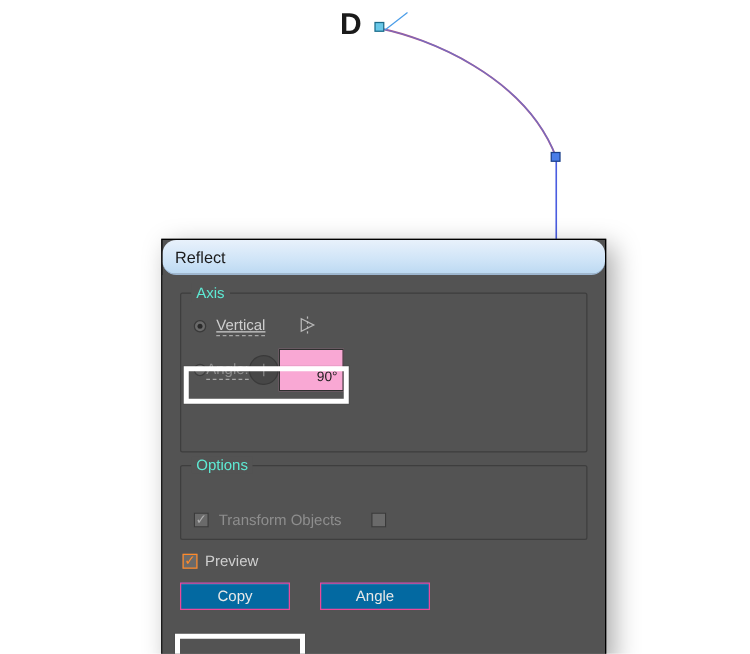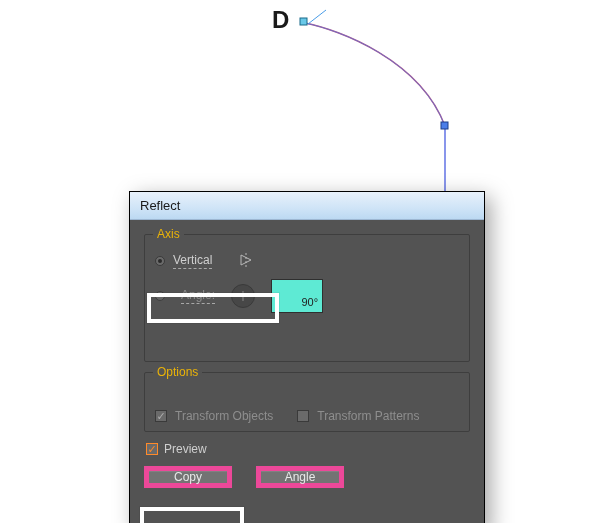--- a/index.html
+++ b/index.html
@@ -36,20 +36,21 @@
     border: 1px solid #000;
     box-shadow: 6px 6px 20px rgba(0,0,0,0.35);
   }
   .titlebar {
     background: linear-gradient(#e8f1fb, #cfe4f7 60%, #bcd9f2);
     height: 28px;
     color: #1a1a1a;
     padding: 6px 10px 0 10px;
     font-size: 13px;
     border-bottom: 1px solid #9db7d2;
+    border-radius: 11px;
   }
   .dialog-body {
     background: #535353;
     color: #cfcfcf;
     padding: 14px 14px 10px 14px;
     height: calc(100% - 28px);
     position: relative;
   }
   .group {
     border: 1px solid #3e3e3e;
@@ -58,21 +59,21 @@
     margin-bottom: 10px;
     position: relative;
   }
   .group-label {
     position: absolute;
     top: -8px;
     left: 8px;
     background: #535353;
     padding: 0 4px;
     font-size: 12px;
-    color: #eab308;
+    color: #5eead4;
   }
   .radio-row {
     display: flex;
     align-items: center;
     height: 28px;
     gap: 8px;
     color: #cfcfcf;
     position: relative;
   }
   .radio-dot {
@@ -85,34 +86,34 @@
     content: ""; width: 4px; height: 4px; border-radius: 50%; background: #2a2a2a; display:block;
   }
   .underline { border-bottom: 1px dashed #a8a8a8; padding-bottom: 1px; }
   .axis-icon {
     display: inline-block;
     color: #b9b9b9;
     font-size: 13px;
     margin-left: 2px;
   }
   .angle-row {
-    display: flex; align-items: center; gap: 16px; height: 34px;
+    display: flex; align-items: center; gap: 0; height: 34px;
     color: #9c9c9c;
   }
   .angle-dial {
     width: 24px; height: 24px; border-radius: 50%; background: #474747;
     border: 1px solid #3a3a3a; position: relative;
   }
   .angle-dial::after {
     content: ""; position: absolute; left: 50%; top: 50%;
     width: 1px; height: 10px; background: #888;
     transform-origin: top center; transform: translate(-50%,-50%) rotate(0deg);
   }
   .angle-input {
-    width: 52px; height: 18px; background: #5eead4;
+    width: 52px; height: 18px; background: #f9a8d4;
     color: #222; text-align: right; padding: 16px 4px;
     font-size: 11px; border: 1px solid #2f2f2f;
   }
   .chk-row {
     display: flex; align-items: center; height: 26px; gap: 8px;
   }
   .chk {
     width: 12px; height: 12px; border: 1px solid #3a3a3a;
     background: #6a6a6a; display: inline-flex; align-items:center; justify-content:center;
     color: #aeaeae; font-size: 11px; line-height: 1;
@@ -122,22 +123,22 @@
     border-color: #ff8a2a;
   }
   .preview-chk.checked::after { color: #ff8a2a; content: "✓"; }
   .options-row { display:flex; gap: 24px; margin-top: 20px; }
   .disabled { color: #8e8e8e; }
   .button-row {
     display: flex; gap: 24px; align-items: center;
     margin-top: 8px;
   }
   .btn {
-    background: #737373; color: #e8e8e8;
-    border: 5px solid #ec4899;
+    background: #0369a1; color: #e8e8e8;
+    border: 1px solid #ec4899;
     box-shadow: inset 0 1px 0 rgba(255,255,255,0.1);
     height: 22px; width: 88px;
     display: inline-flex; align-items:center; justify-content:center;
     font-size: 12px;
   }
   .highlight {
     position: absolute;
     border: 4px solid #ffffff;
     pointer-events: none;
     box-shadow: 0 0 0 1px rgba(0,0,0,0.05);
@@ -165,21 +166,21 @@
 <div class="dialog">
   <div class="titlebar">
     <span>Reflect</span>
   </div>
   <div class="dialog-body">
 
     <div class="group" style="height:128px;">
       <span class="group-label">Axis</span>
 
 
-      <div class="radio-row" style="margin-top:2px;">
+      <div class="radio-row" style="margin-top:2px;text-decoration:underline;">
         <span class="radio-dot selected"></span>
         <span class="underline">Vertical</span>
         <span class="axis-icon" style="margin-left:18px;">
           <svg width="16" height="14" viewBox="0 0 16 14">
               <path d="M3 2 L3 12 L13 7 Z" fill="none" stroke="#b9b9b9" stroke-width="1"></path>
               <line x1="8" y1="0" x2="8" y2="14" stroke="#b9b9b9" stroke-dasharray="2,2"></line>
             </svg>
         </span>
       </div>
 
@@ -193,21 +194,20 @@
 
     <div class="group" style="height:60px;">
       <span class="group-label">Options</span>
       <div class="options-row disabled">
         <div class="chk-row">
           <span class="chk checked"></span>
           <span>Transform Objects</span>
         </div>
         <div class="chk-row">
           <span class="chk"></span>
-          <span>Transform Patterns</span>
         </div>
       </div>
     </div>
 
     <div class="preview-row">
       <span class="chk preview-chk checked"></span>
       <span>Preview</span>
     </div>
 
     <div class="button-row">

